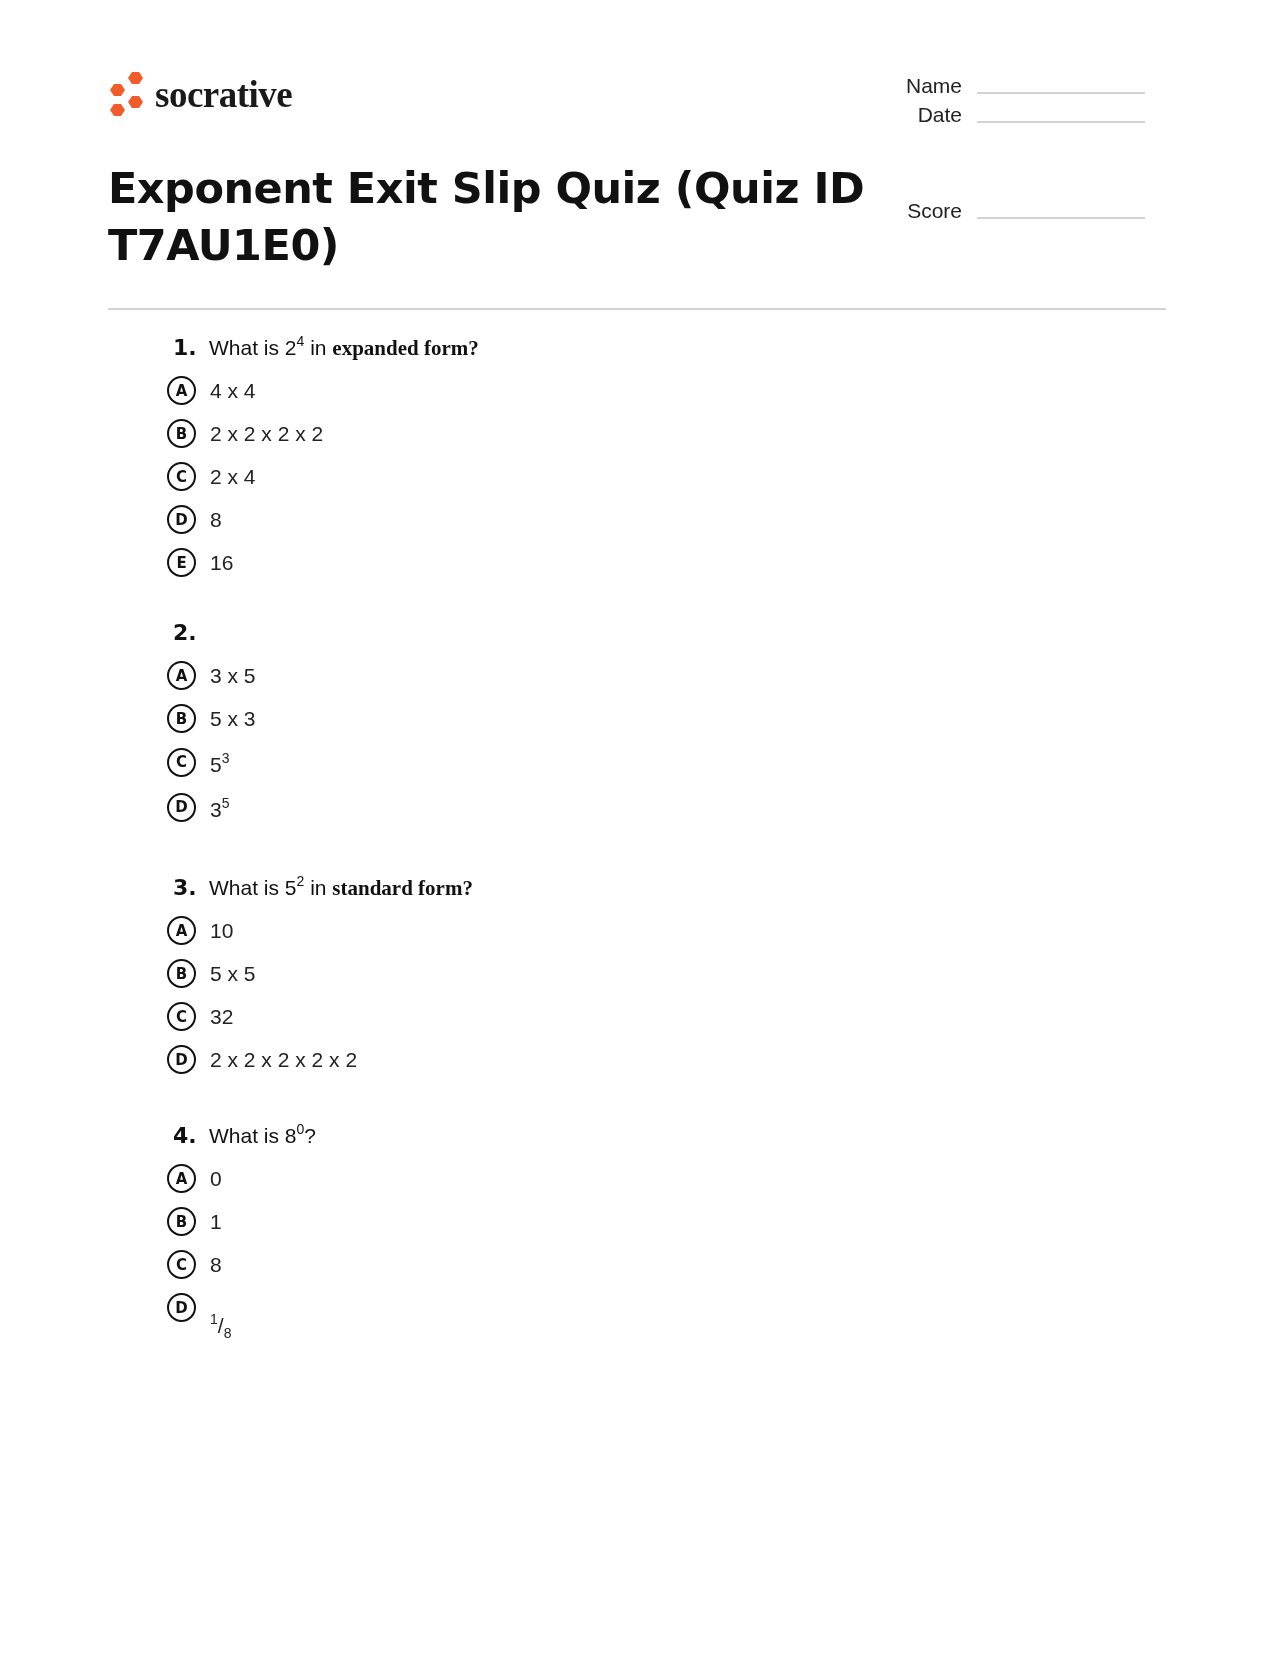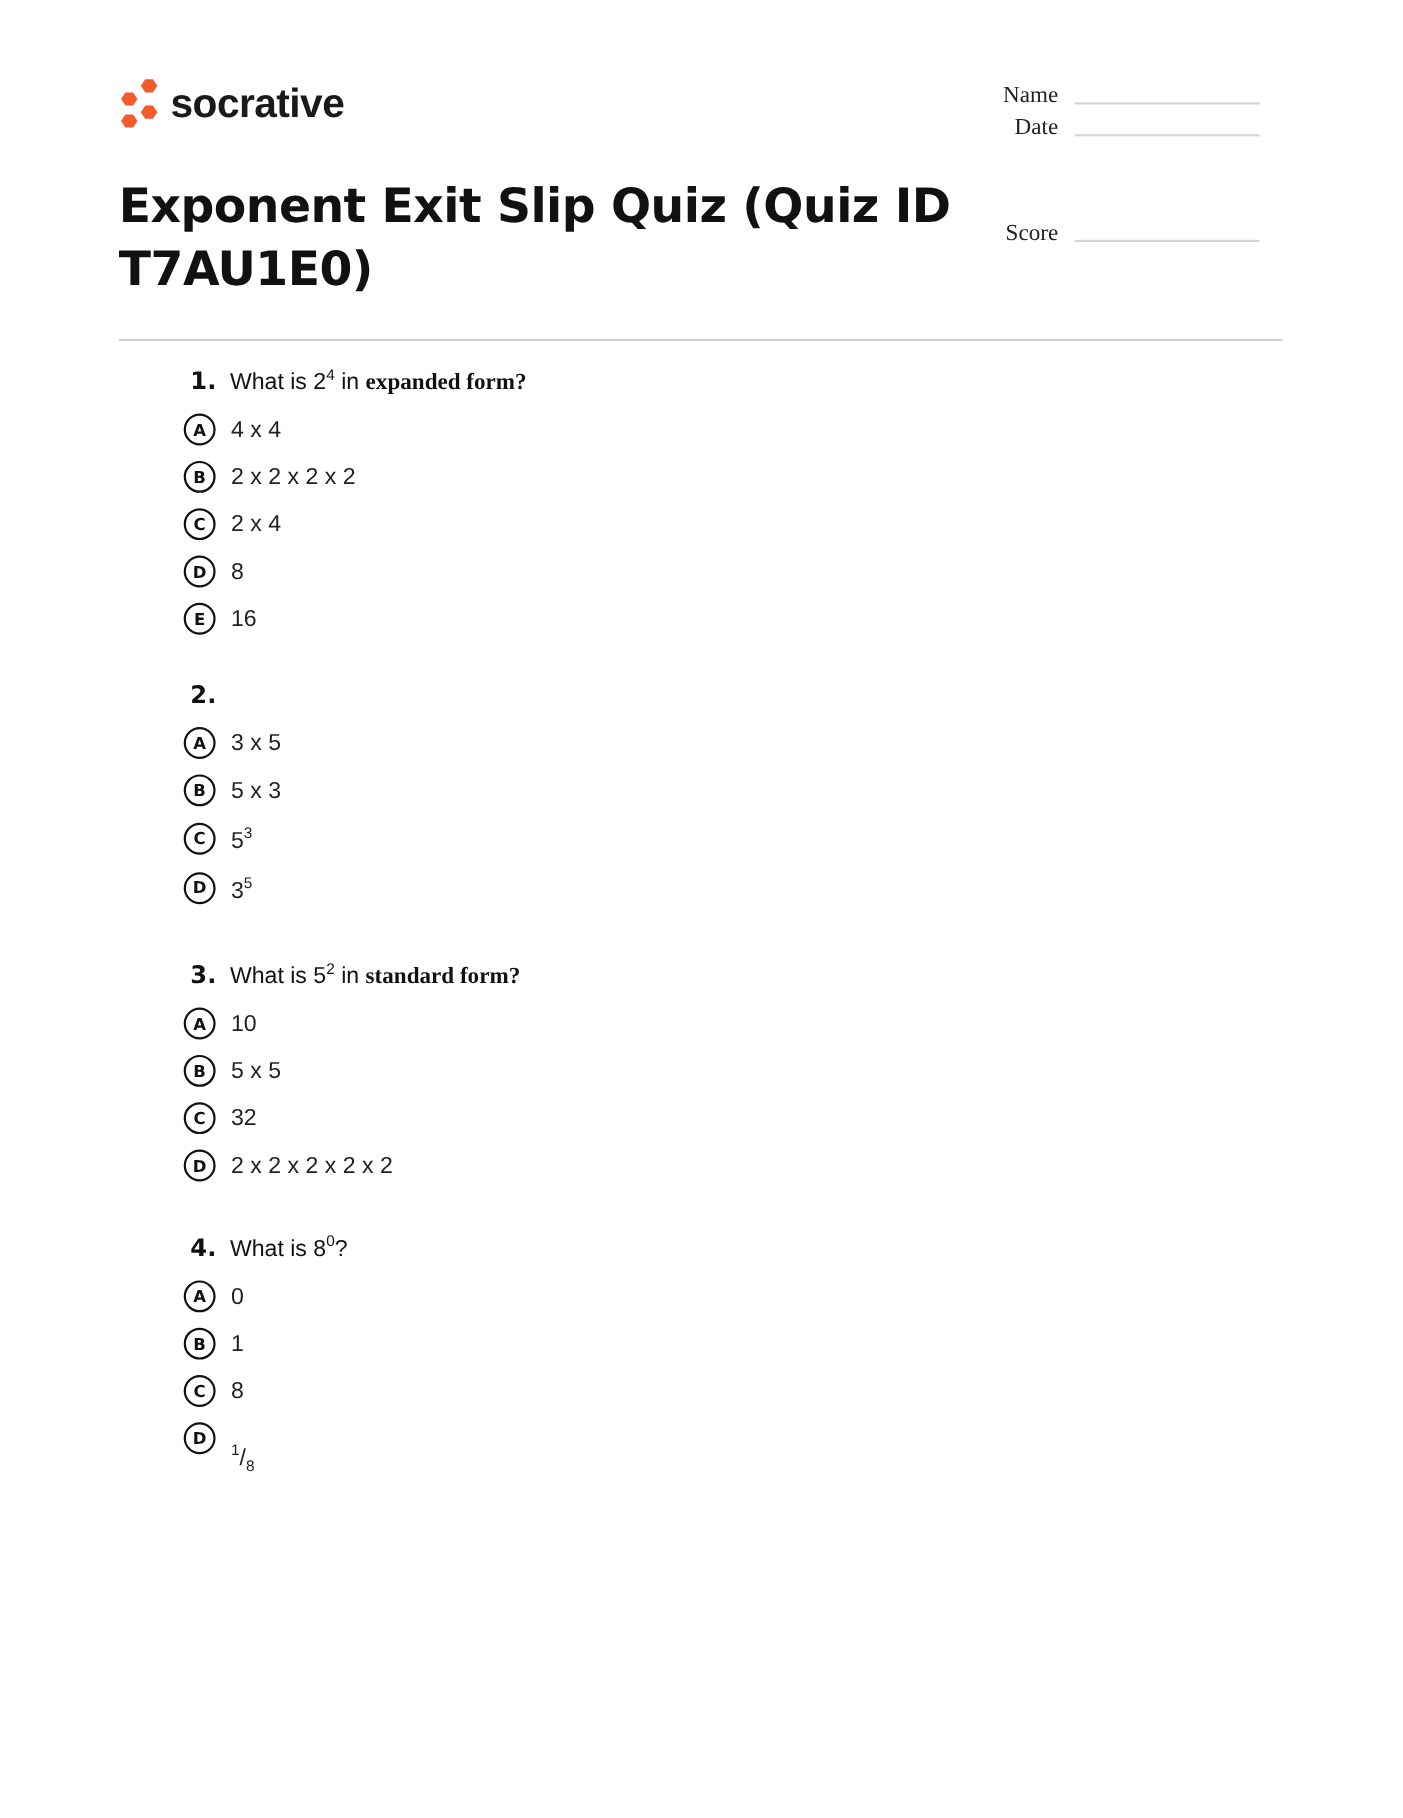--- a/index.html
+++ b/index.html
@@ -1,21 +1,21 @@
 <!DOCTYPE html>
 <html><head>
 <meta charset="utf-8">
 <style>
   html, body { margin: 0; padding: 0; background: #ffffff; }
   body { width: 1275px; height: 1653px; position: relative; font-family: "Liberation Sans", sans-serif; color: #111; }
   .logo { position: absolute; left: 108px; top: 70px; display: flex; align-items: center; }
   .logo svg { width: 38px; height: 48px; }
-  .logo-text { font-family: Liberation Sans, sans-serif; font-size: 37px; font-weight: 600; color: #1a1a1a; margin-left: 9px; letter-spacing: -0.5px; }
+  .logo-text { font-family: Liberation Serif, serif; font-size: 37px; font-weight: 600; color: #1a1a1a; margin-left: 9px; letter-spacing: -0.5px; }
   .fields { position: absolute; left: 870px; top: 74px; width: 400px; }
-  .field { position: absolute; display: flex; align-items: flex-end; font-family: Liberation Serif, serif; }
+  .field { position: absolute; display: flex; align-items: flex-end; }
   .field-label { width: 92px; text-align: right; font-size: 21px; color: #222; }
   .field-line { width: 168px; border-bottom: 2px solid #d4d4d4; margin-left: 15px; margin-bottom: 4px; height: 1px; }
   .title { position: absolute; left: 108px; top: 160px; width: 760px; font-family: "DejaVu Sans", sans-serif; font-weight: 600; font-size: 43px; line-height: 57px; color: #111; margin: 0; letter-spacing: -0.5px; }
   .divider { position: absolute; left: 108px; top: 308px; width: 1058px; height: 2px; background: #d2d2d2; }
   .question { position: absolute; left: 165px; }
   .q-head { display: flex; align-items: baseline; height: 34px; }
   .q-num { width: 44px; font-family: "DejaVu Sans", sans-serif; font-weight: 700; font-size: 22px; color: #111; padding-left: 8px; box-sizing: border-box; }
   .q-text { font-size: 21px; color: #111; }
   .q-text b { font-weight: 700; font-family: Liberation Serif, serif; }
   sup { font-size: 14px; vertical-align: 9px; line-height: 0; }

